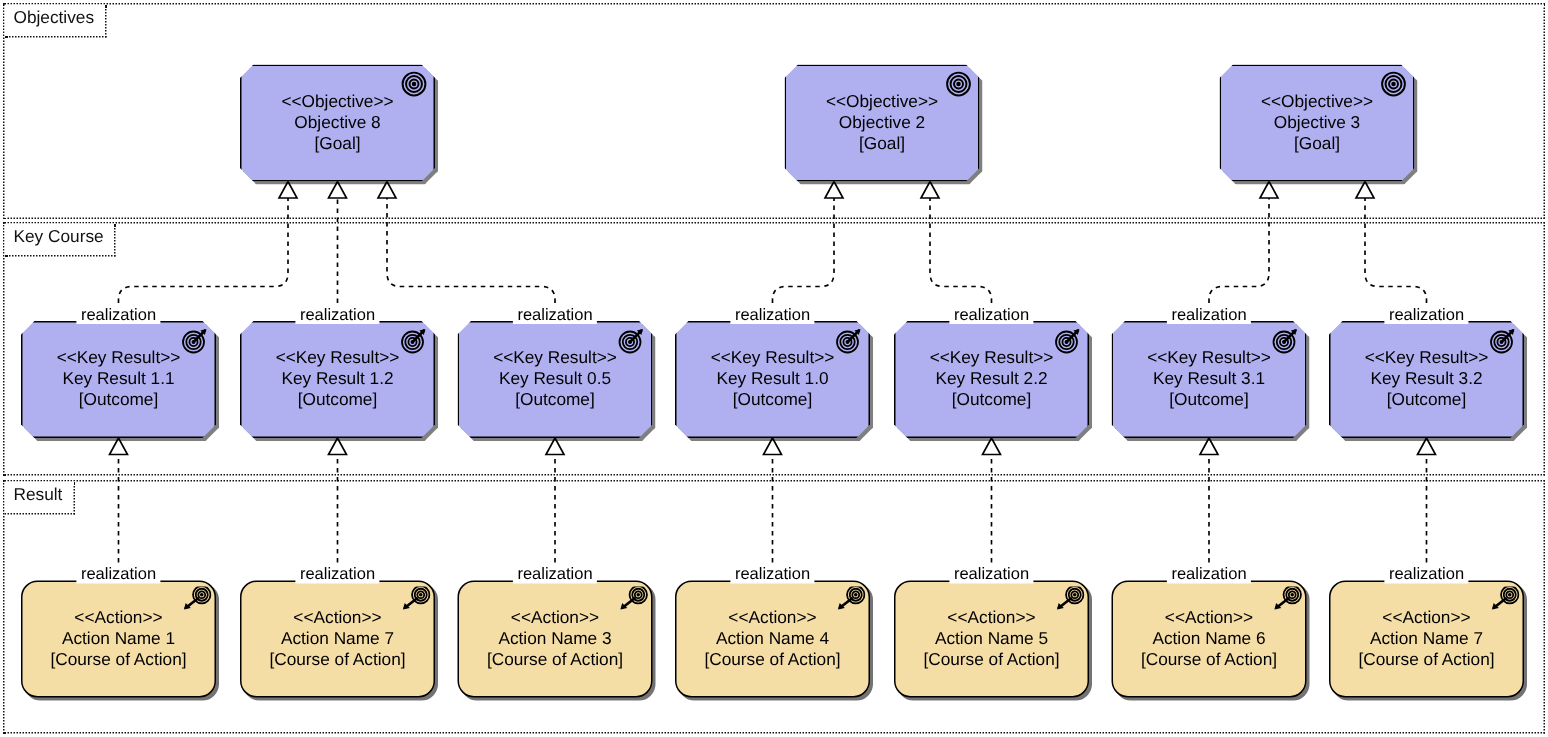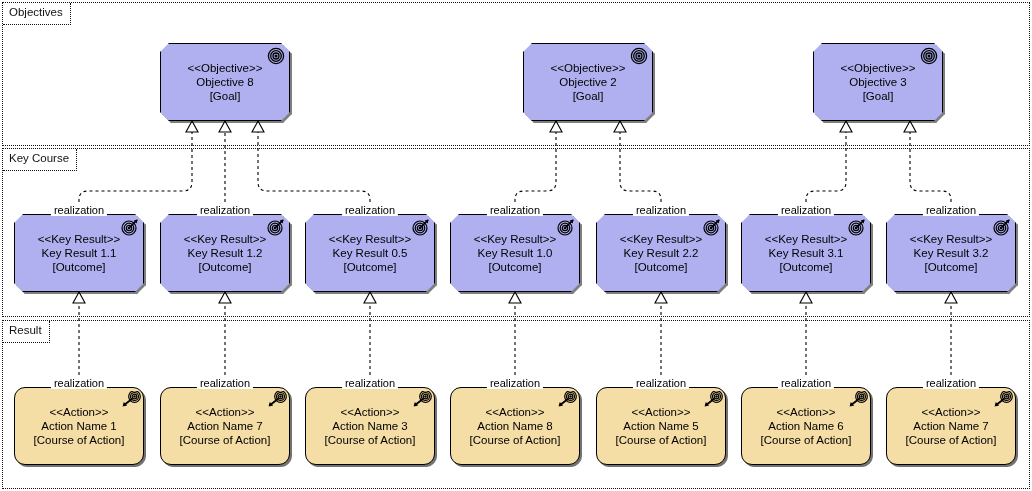--- a/index.html
+++ b/index.html
@@ -356,21 +356,21 @@
         <span class="badge"><svg viewBox="0 0 20 18" width="20" height="18">
             <circle cx="13.5" cy="5.5" r="5.8" fill="none" stroke="#000" stroke-width="1.2"></circle>
             <circle cx="13.5" cy="5.5" r="4" fill="none" stroke="#000" stroke-width="1.2"></circle>
             <circle cx="13.5" cy="5.5" r="2.3" fill="none" stroke="#000" stroke-width="1.2"></circle>
             <circle cx="13.5" cy="5.5" r="1.2" fill="#000"></circle>
             <path d="M2.5 14.5 L11.5 7.5" stroke="#000" stroke-width="1.8" fill="none"></path>
             <path d="M1.6 15.4 L6.2 14.4 L2.8 11.0 Z" fill="#000"></path>
           </svg></span>
         <div class="label">
           <span class="ln">&lt;&lt;Action&gt;&gt;</span>
-          <span class="ln">Action Name 8</span>
+          <span class="ln">Action Name 4</span>
           <span class="ln">[Course of Action]</span>
         </div>
       </div>
       <div class="node round" style="left: 596px; top: 387px; width: 130px; height: 78px;">
         <div class="body" style="background: rgb(245, 221, 166); border-color: rgb(0, 0, 0);"></div>
         <span class="badge"><svg viewBox="0 0 20 18" width="20" height="18">
             <circle cx="13.5" cy="5.5" r="5.8" fill="none" stroke="#000" stroke-width="1.2"></circle>
             <circle cx="13.5" cy="5.5" r="4" fill="none" stroke="#000" stroke-width="1.2"></circle>
             <circle cx="13.5" cy="5.5" r="2.3" fill="none" stroke="#000" stroke-width="1.2"></circle>
             <circle cx="13.5" cy="5.5" r="1.2" fill="#000"></circle>

